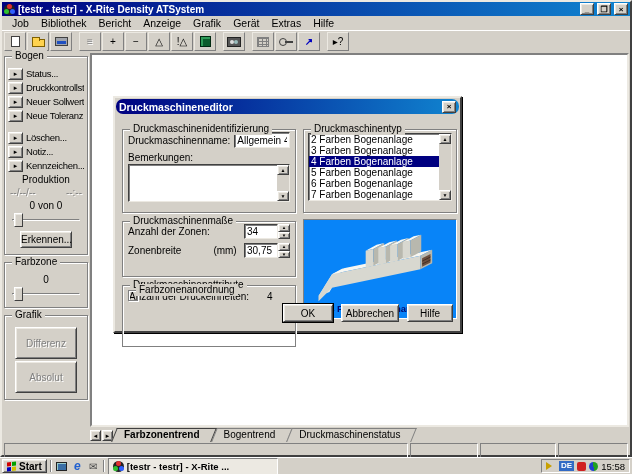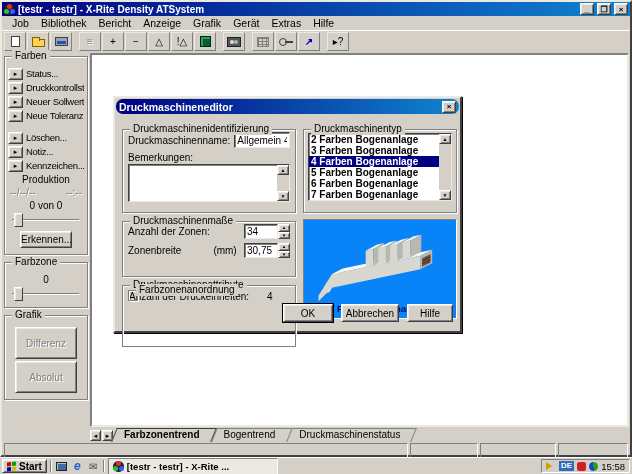--- a/index.html
+++ b/index.html
@@ -109,21 +109,21 @@
   .sb-btn { width:12px; height:10px; padding:0; font-size:5px; line-height:8px; }
   .spin { display:flex; margin-left:auto; }
   .spin input { width:34px; height:15px; font-size:10px; padding:0 2px; font-family:inherit; }
   .spin .arrows { display:flex; flex-direction:column; }
   .spin .arrows button { width:12px; height:7.5px; padding:0; font-size:4.5px; line-height:5px; }
   .radio-group { margin:4px 5px 0 5px; padding:6px 4px 3px 4px; }
   .radio-row { display:flex; gap:26px; }
   .radio-row label { display:flex; align-items:center; gap:3px; font-size:10px; }
   .units-row { display:flex; gap:18px; padding:5px 6px 0 6px; }
   .listbox { margin:3px 4px; height:68px; display:flex; }
-  .list-items { flex:1; overflow:hidden;font-weight:bold; }
+  .list-items { flex:1; overflow:hidden; }
   .list-items div { height:11px; line-height:11px; padding:0 2px; font-size:10px; white-space:nowrap; }
   .list-items div.sel { background:#000080; color:#fff; }
   .list-vsb { width:12px; background:#d4d0c8; display:flex; flex-direction:column; justify-content:space-between; }
   .preview { position:absolute; left:188px; top:104px; width:154px; height:100px;
              border:1px solid; border-color:#808080 #fff #fff #808080; background:#0884f8; }
   .preview svg { display:block; margin:2px auto 0 auto; }
   .preview .caption { text-align:center; color:#000a70; font-weight:bold; font-size:9.5px; margin-top:1px; }
   .dlg-buttons { position:absolute; right:7px; bottom:7px; display:flex; gap:8px; }
   .dlg-buttons button { height:18px; font-size:10px; }
   .b-ok { width:50px; } .b-cancel { width:58px; } .b-help { width:46px; }
@@ -210,21 +210,21 @@
       </button>
     <button class="tbtn glyph-blue">↗</button>
     <span class="tsep"></span>
     <button class="tbtn">▸?</button>
   </div>
 
   <div class="body-row">
     <div class="sidebar">
 
       <div class="group sb-group">
-        <span class="legend">Farben</span>
+        <span class="legend">Bogen</span>
         <div class="sb-item">
           <button class="btn sb-arrow">▸</button>
           <span class="sb-label">Status...</span>
         </div>
         <div class="sb-item">
           <button class="btn sb-arrow">▸</button>
           <span class="sb-label">Druckkontrollstreifen...</span>
         </div>
         <div class="sb-item">
           <button class="btn sb-arrow">▸</button>

